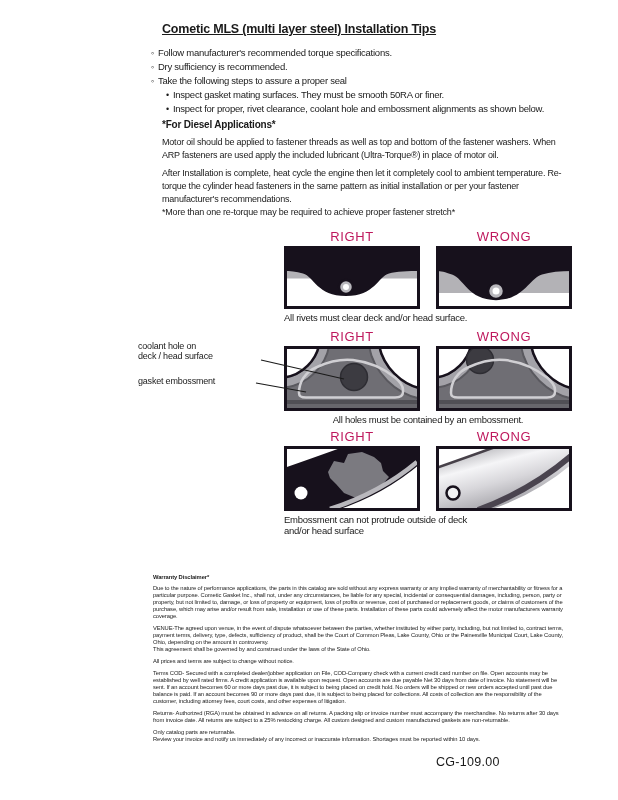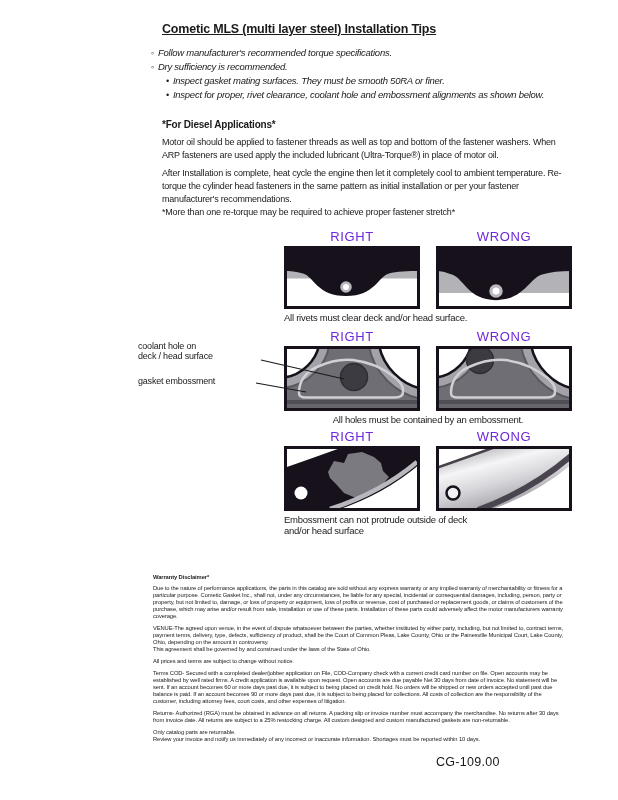--- a/index.html
+++ b/index.html
@@ -5,35 +5,35 @@
   html,body{margin:0;padding:0;background:#ffffff;}
   .page{
     position:relative;width:604px;height:800px;background:#ffffff;overflow:hidden;
     font-family:"Liberation Sans","DejaVu Sans",sans-serif;color:#1a1a1a;margin-left:48px;
   }
   .abs{position:absolute;}
   .title{
     left:114px;top:22px;font-size:12.5px;font-weight:bold;letter-spacing:-0.2px;
     text-decoration:underline;white-space:nowrap;margin:0;
   }
-  .tips{left:103px;top:46px;font-size:9.5px;letter-spacing:-0.25px;line-height:13px;white-space:nowrap;font-style:italic;}
+  .tips{left:103px;top:46px;font-size:9.5px;letter-spacing:-0.25px;line-height:13px;white-space:nowrap;}
   .tip::before{content:"\25E6";margin-right:4px;font-size:9px;}
   .subtip{margin-left:15px;}
   .subtip::before{content:"\2022";margin-right:4px;font-size:9px;}
   .diesel-h{left:114px;top:119px;font-size:10px;font-weight:bold;letter-spacing:-0.2px;margin:0;white-space:nowrap;}
   .body-p{font-size:9px;letter-spacing:-0.2px;line-height:13px;width:404px;margin:0;}
   .p1{left:114px;top:136px;}
   .p2{left:114px;top:167px;}
   .note{left:114px;top:206px;white-space:nowrap;}
   .figure{left:236px;width:288px;}
   .fig1{top:229px;}
   .fig2{top:329px;}
   .fig3{top:429px;}
   .fig-labels{display:flex;width:288px;margin-bottom:2px;}
-  .fig-label{width:136px;text-align:center;font-size:13px;letter-spacing:0.6px;color:#6d28d9;}
+  .fig-label{width:136px;text-align:center;font-size:13px;letter-spacing:0.6px;color:#be185d;}
   .fig-label.wrong{margin-left:16px;}
   .fig-boxes{display:flex;}
   .fig-boxes svg{display:block;}
   .fig-boxes .wrong-box{margin-left:16px;}
   .fig-caption{font-size:9.5px;letter-spacing:-0.25px;line-height:11px;margin-top:3px;white-space:nowrap;}
   .fig-caption.center{text-align:center;width:288px;}
   .callout{font-size:9px;letter-spacing:-0.2px;text-align:left;line-height:10px;white-space:nowrap;}
   .callout1a{left:90px;top:341px;width:122px;}
   .callout1b{left:90px;top:351px;width:122px;}
   .callout2{left:90px;top:376px;width:118px;}
@@ -47,20 +47,21 @@
 </head>
 <body>
 
 <div class="page">
 
   <h1 class="abs title">Cometic MLS (multi layer steel) Installation Tips</h1>
 
   <div class="abs tips">
     <div class="tip">Follow manufacturer's recommended torque specifications.</div>
     <div class="tip">Dry sufficiency is recommended.</div>
+    <div class="tip">Take the following steps to assure a proper seal</div>
     <div class="subtip">Inspect gasket mating surfaces.  They must be smooth 50RA or finer.</div>
     <div class="subtip">Inspect for proper, rivet clearance, coolant hole and embossment alignments as shown below.</div>
   </div>
 
   <h2 class="abs diesel-h">*For Diesel Applications*</h2>
   <p class="abs body-p p1">Motor oil should be applied to fastener threads as well as top and bottom of the fastener washers. When ARP fasteners are used apply the included lubricant (Ultra-Torque®) in place of motor oil.</p>
   <p class="abs body-p p2">After Installation is complete, heat cycle the engine then let it completely cool to ambient temperature. Re-torque the cylinder head fasteners in the same pattern as initial installation or per your fastener manufacturer's recommendations.</p>
   <p class="abs body-p note">*More than one re-torque may be required to achieve proper fastener stretch*</p>
 
   <div class="abs figure fig1">

